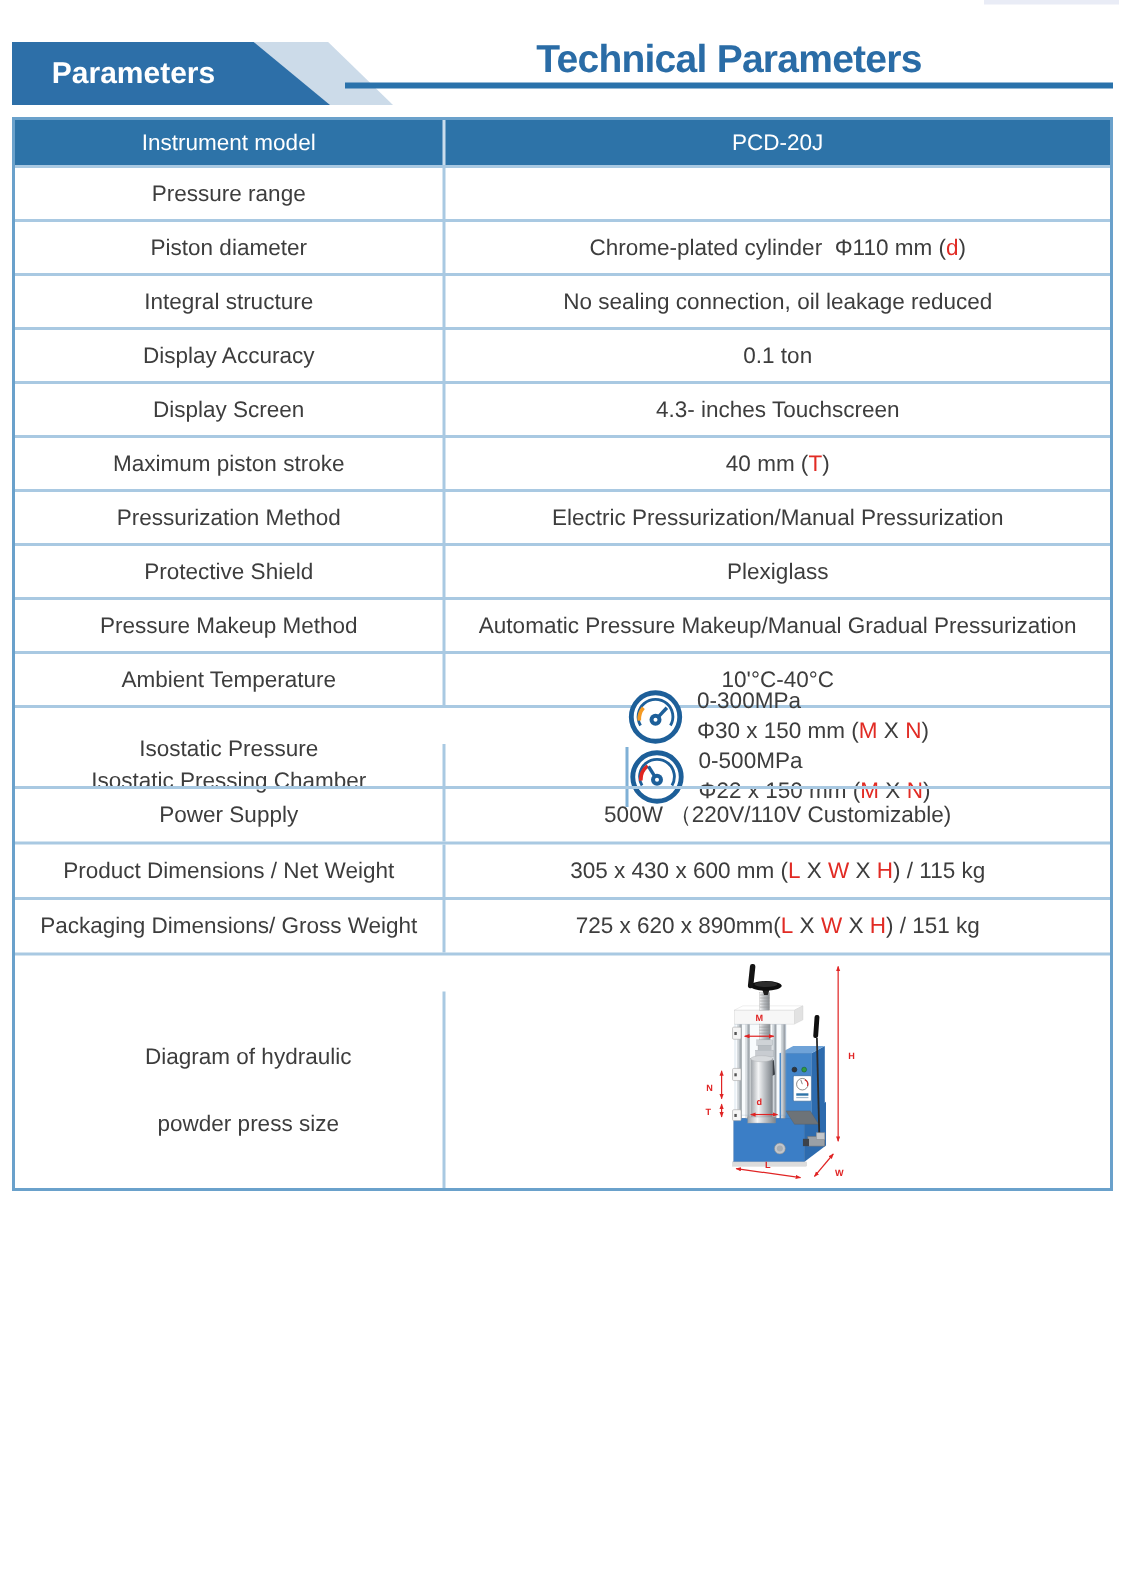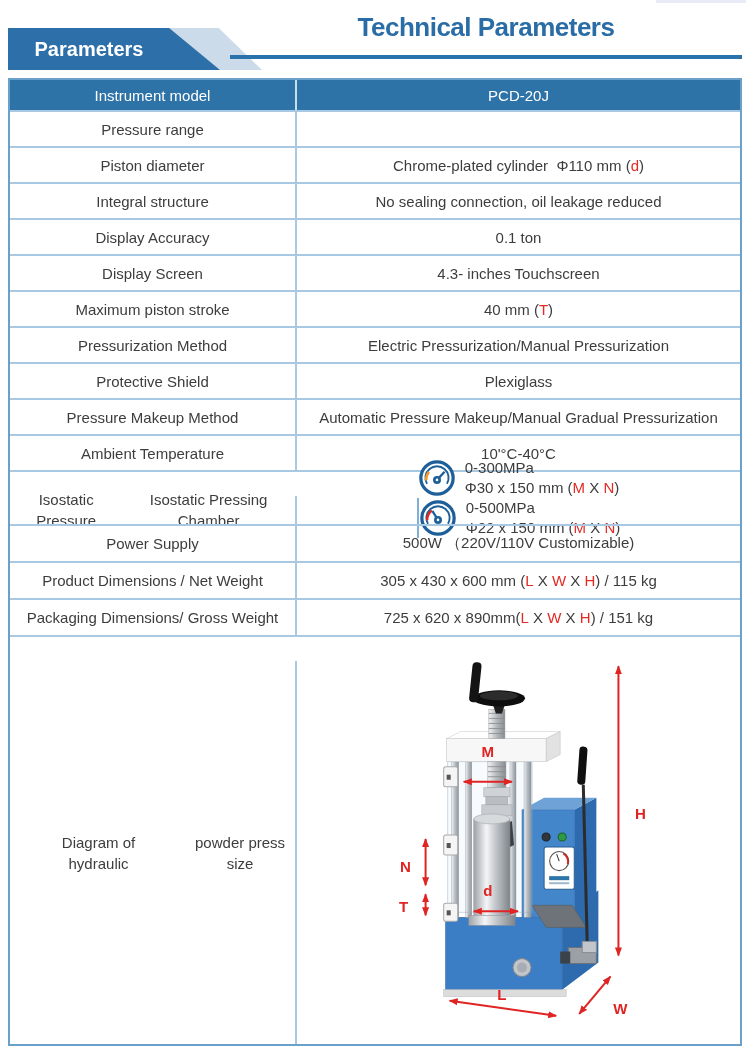--- a/index.html
+++ b/index.html
@@ -8,41 +8,41 @@
     font-family:"Liberation Sans", sans-serif;color:#3d3d3d;overflow:hidden;
   }
   
   .artifact-strip{position:absolute;left:656px;top:0;width:90px;height:3px;background:#e9ecf6;}
   .banner{position:absolute;left:0;top:28px;width:750px;height:42px;}
   .tab-light{position:absolute;left:168px;top:0;width:94px;height:42px;background:#ccdbe9;
     clip-path:polygon(0 0,54% 0,100% 100%,44% 100%);}
   .tab-dark{position:absolute;left:8px;top:0;width:212px;height:42px;background:#2d6fa8;
     clip-path:polygon(0 0,76% 0,100% 100%,0 100%);display:flex;align-items:center;}
   .tab-dark span{width:162px;text-align:center;color:#fff;font-weight:bold;font-size:20px;}
-  .page-title{position:absolute;left:230px;top:2px;width:512px;height:50px;
+  .page-title{position:absolute;left:230px;top:14px;width:512px;height:50px;
     display:flex;align-items:center;justify-content:center;
     color:#2a6ca6;font-size:26px;font-weight:bold;letter-spacing:-0.5px;}
   .title-underline{position:absolute;left:230px;top:55px;width:512px;height:4px;background:#2a72ab;}
 
   
-  .spec-table{position:absolute;left:8px;top:78px;width:734px;height:968px;
+  .spec-table{position:absolute;left:8px;top:78px;width:734px;height:716px;
     border:2px solid #6aa1cb;box-sizing:border-box;display:flex;flex-direction:column;background:#fff;}
   .t-row{display:flex;flex:none;box-sizing:border-box;border-top:2px solid #a9c9e2;}
   .t-row.header{border-top:none;height:30px;background:#2d73a8;color:#fff;}
   .t-row.simple{height:36px;}
   .t-row.iso{height:54px;}
   .t-row.wide{height:37px;}
   .t-row.diagram{flex:1;}
   .cell-l{width:287px;flex:none;border-right:2px solid #a9c9e2;box-sizing:border-box;
     display:flex;align-items:center;justify-content:center;text-align:center;font-size:15px;}
   .t-row.header .cell-l{border-right:2px solid #cadded;}
   .cell-r{flex:1;display:flex;align-items:center;justify-content:center;text-align:center;font-size:15px;}
   .seg{white-space:pre-wrap;}
   .red{color:#e12b24;}
-  .cell-l.two-line, .cell-r.col{flex-direction:row;justify-content:center;margin-top:24px;}
+  .cell-l.two-line, .cell-r.col{flex-direction:column;justify-content:center;margin-top:24px;}
   .cell-l.two-line div{line-height:21px;}
 
   
   .iso-half{flex:1;display:flex;align-items:center;justify-content:center;gap:9px;}
   .iso-half.second{border-left:2px solid #7fb0d6;}
   .iso-text{text-align:left;font-size:15px;line-height:20px;}
   .gauge{width:38px;height:38px;flex:none;}
 
   
   .diagram-label{gap:24px;padding-left:26px;}

